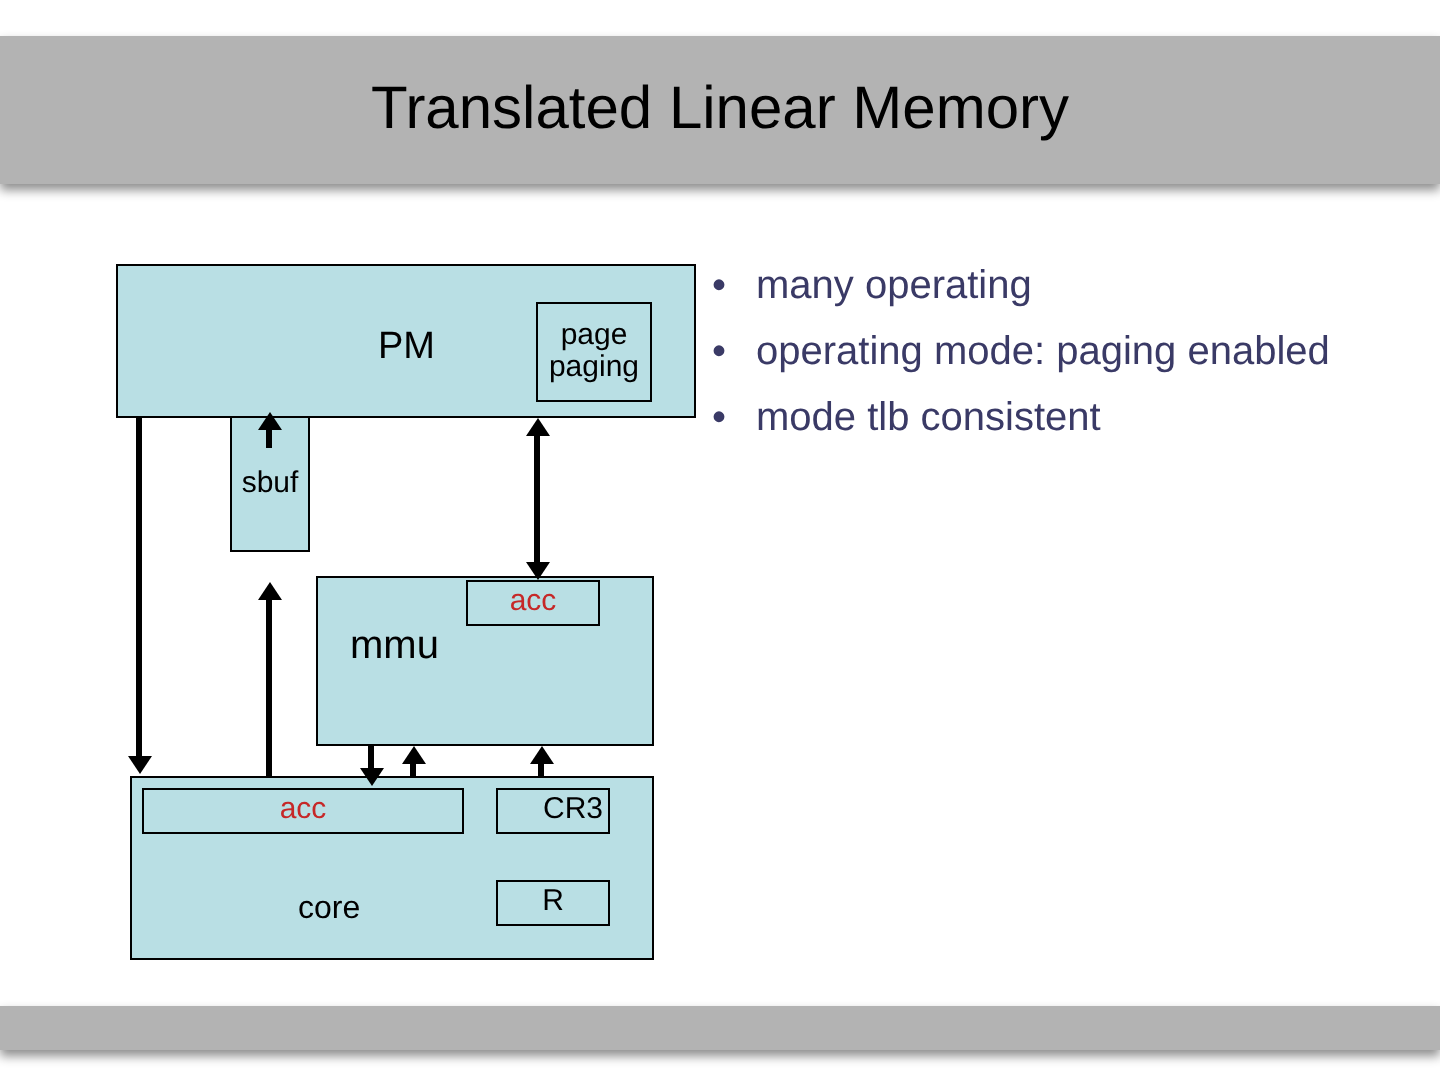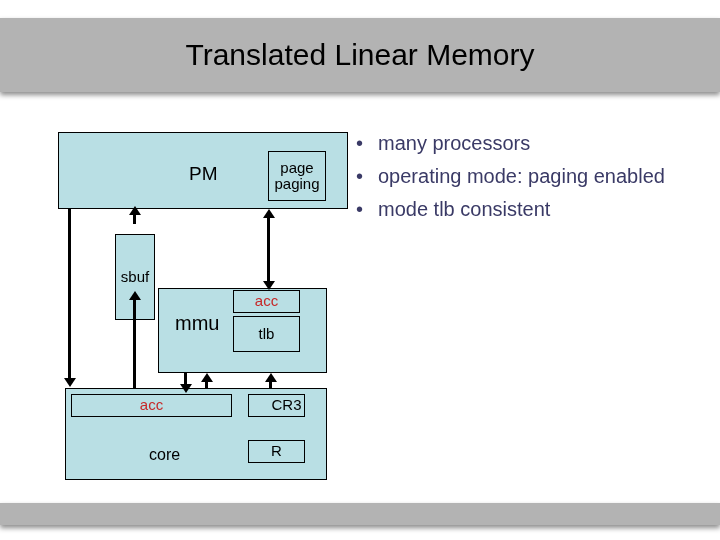--- a/index.html
+++ b/index.html
@@ -134,34 +134,31 @@
   <div id="diagram">
 
     <div class="box" style="left:58px; top:132px; width:290px; height:77px;"></div>
     <div class="box-label" style="left:189px; top:163px; font-size:19px;">PM</div>
 
     <div class="box centered" style="left:268px; top:151px; width:58px; height:50px; flex-direction:column; font-size:15px;">
       <span>page</span>
       <span>paging</span>
     </div>
 
-    <div class="box centered" style="left:115px; top:234px; width:40px; height:86px; font-size:15px;">
+    <div class="box centered" style="left:115px; top:208px; width:40px; height:68px; font-size:15px;">
       <span>sbuf</span>
     </div>
 
     <div class="box" style="left:158px; top:288px; width:169px; height:85px;"></div>
     <div class="box-label" style="left:175px; top:312px; font-size:20px;">mmu</div>
 
     <div class="box centered" style="left:233px; top:290px; width:67px; height:23px; font-size:15px;">
       <span class="acc-text">acc</span>
     </div>
 
-    <div class="box centered" style="left:233px; top:316px; width:67px; height:36px; font-size:15px;">
-      <span>tlb</span>
-    </div>
 
     <div class="box" style="left:65px; top:388px; width:262px; height:92px;"></div>
     <div class="box-label" style="left:149px; top:446px; font-size:16px;">core</div>
 
     <div class="box centered" style="left:71px; top:394px; width:161px; height:23px; font-size:15px;">
       <span class="acc-text">acc</span>
     </div>
 
     <div class="box centered" style="left:248px; top:394px; width:57px; height:23px; font-size:15px;padding-left:20px;">
       <span>CR3</span>
@@ -191,21 +188,21 @@
     <div class="arrowhead ah-up" style="left:200.5px; top:373px;"></div>
 
     <div class="vline" style="left:269px; top:381px; height:8px;"></div>
     <div class="arrowhead ah-up" style="left:264.5px; top:373px;"></div>
 
   </div>
 
   <div id="bullets">
     <div class="bullet-row">
       <span class="bullet-dot">•</span>
-      <span class="bullet-text">many processors</span>
+      <span class="bullet-text">many operating</span>
     </div>
     <div class="bullet-row">
       <span class="bullet-dot">•</span>
       <span class="bullet-text">operating mode: paging enabled</span>
     </div>
     <div class="bullet-row">
       <span class="bullet-dot">•</span>
       <span class="bullet-text">mode tlb consistent</span>
     </div>
   </div>

